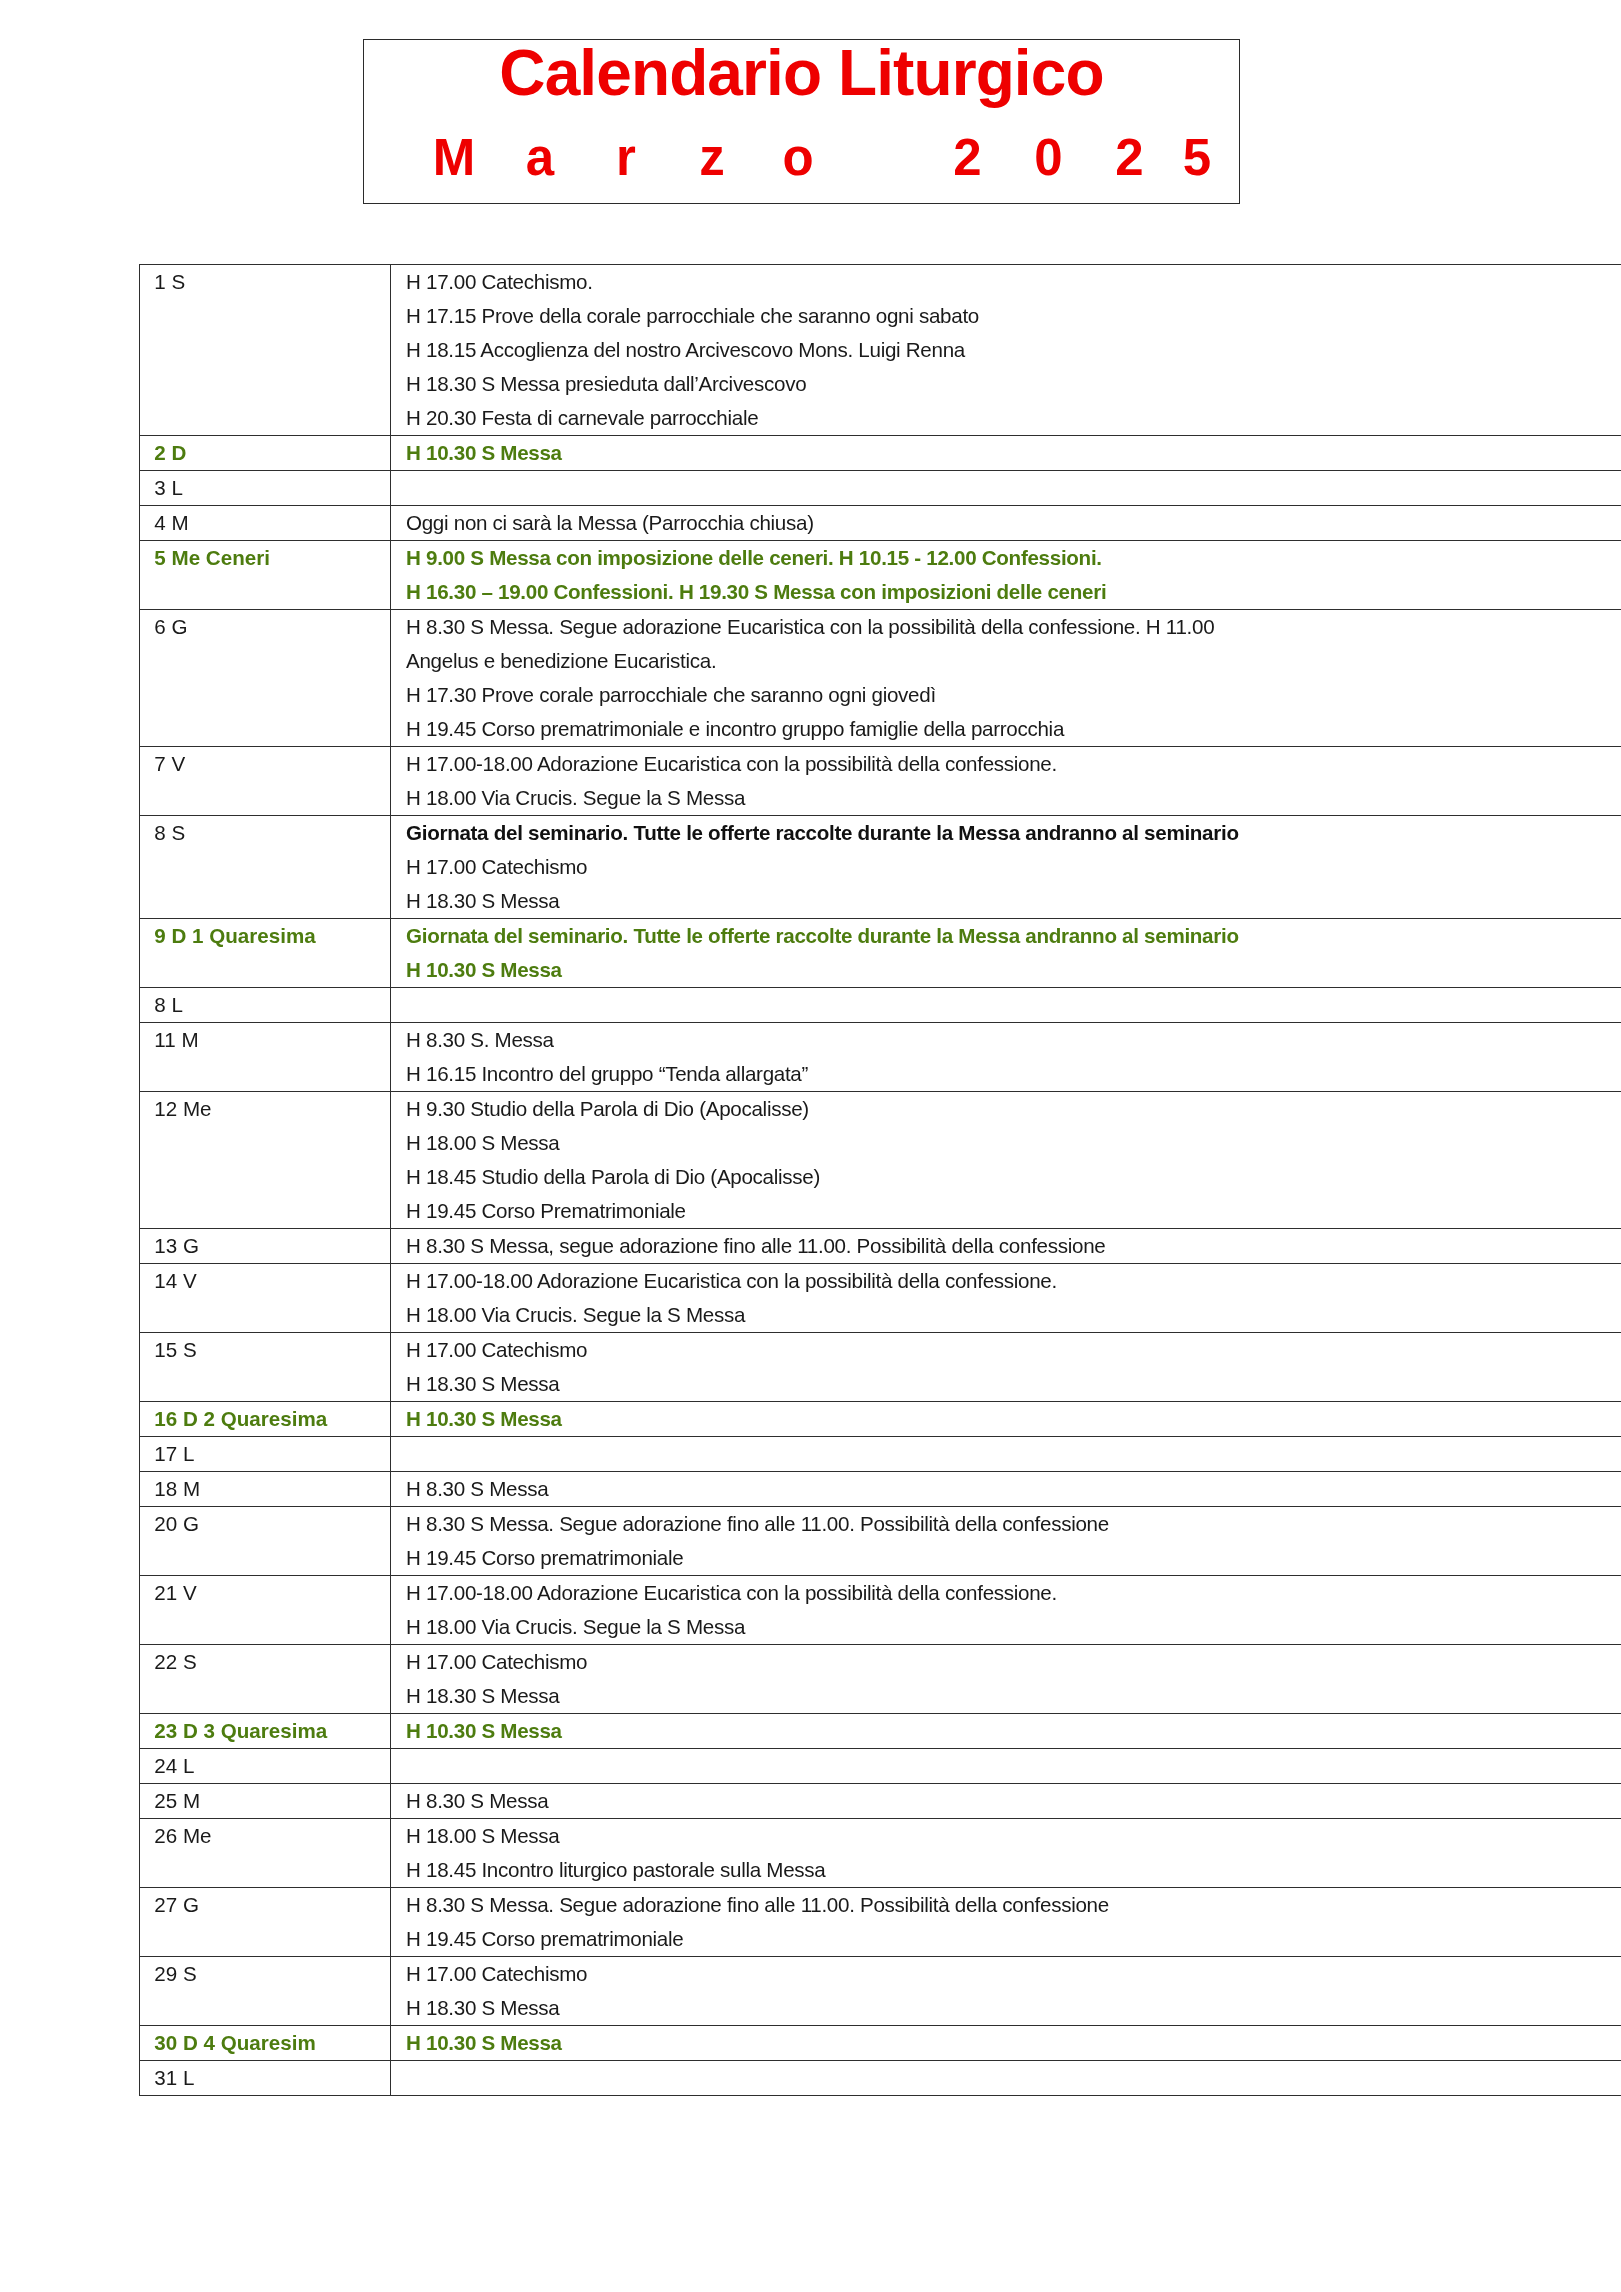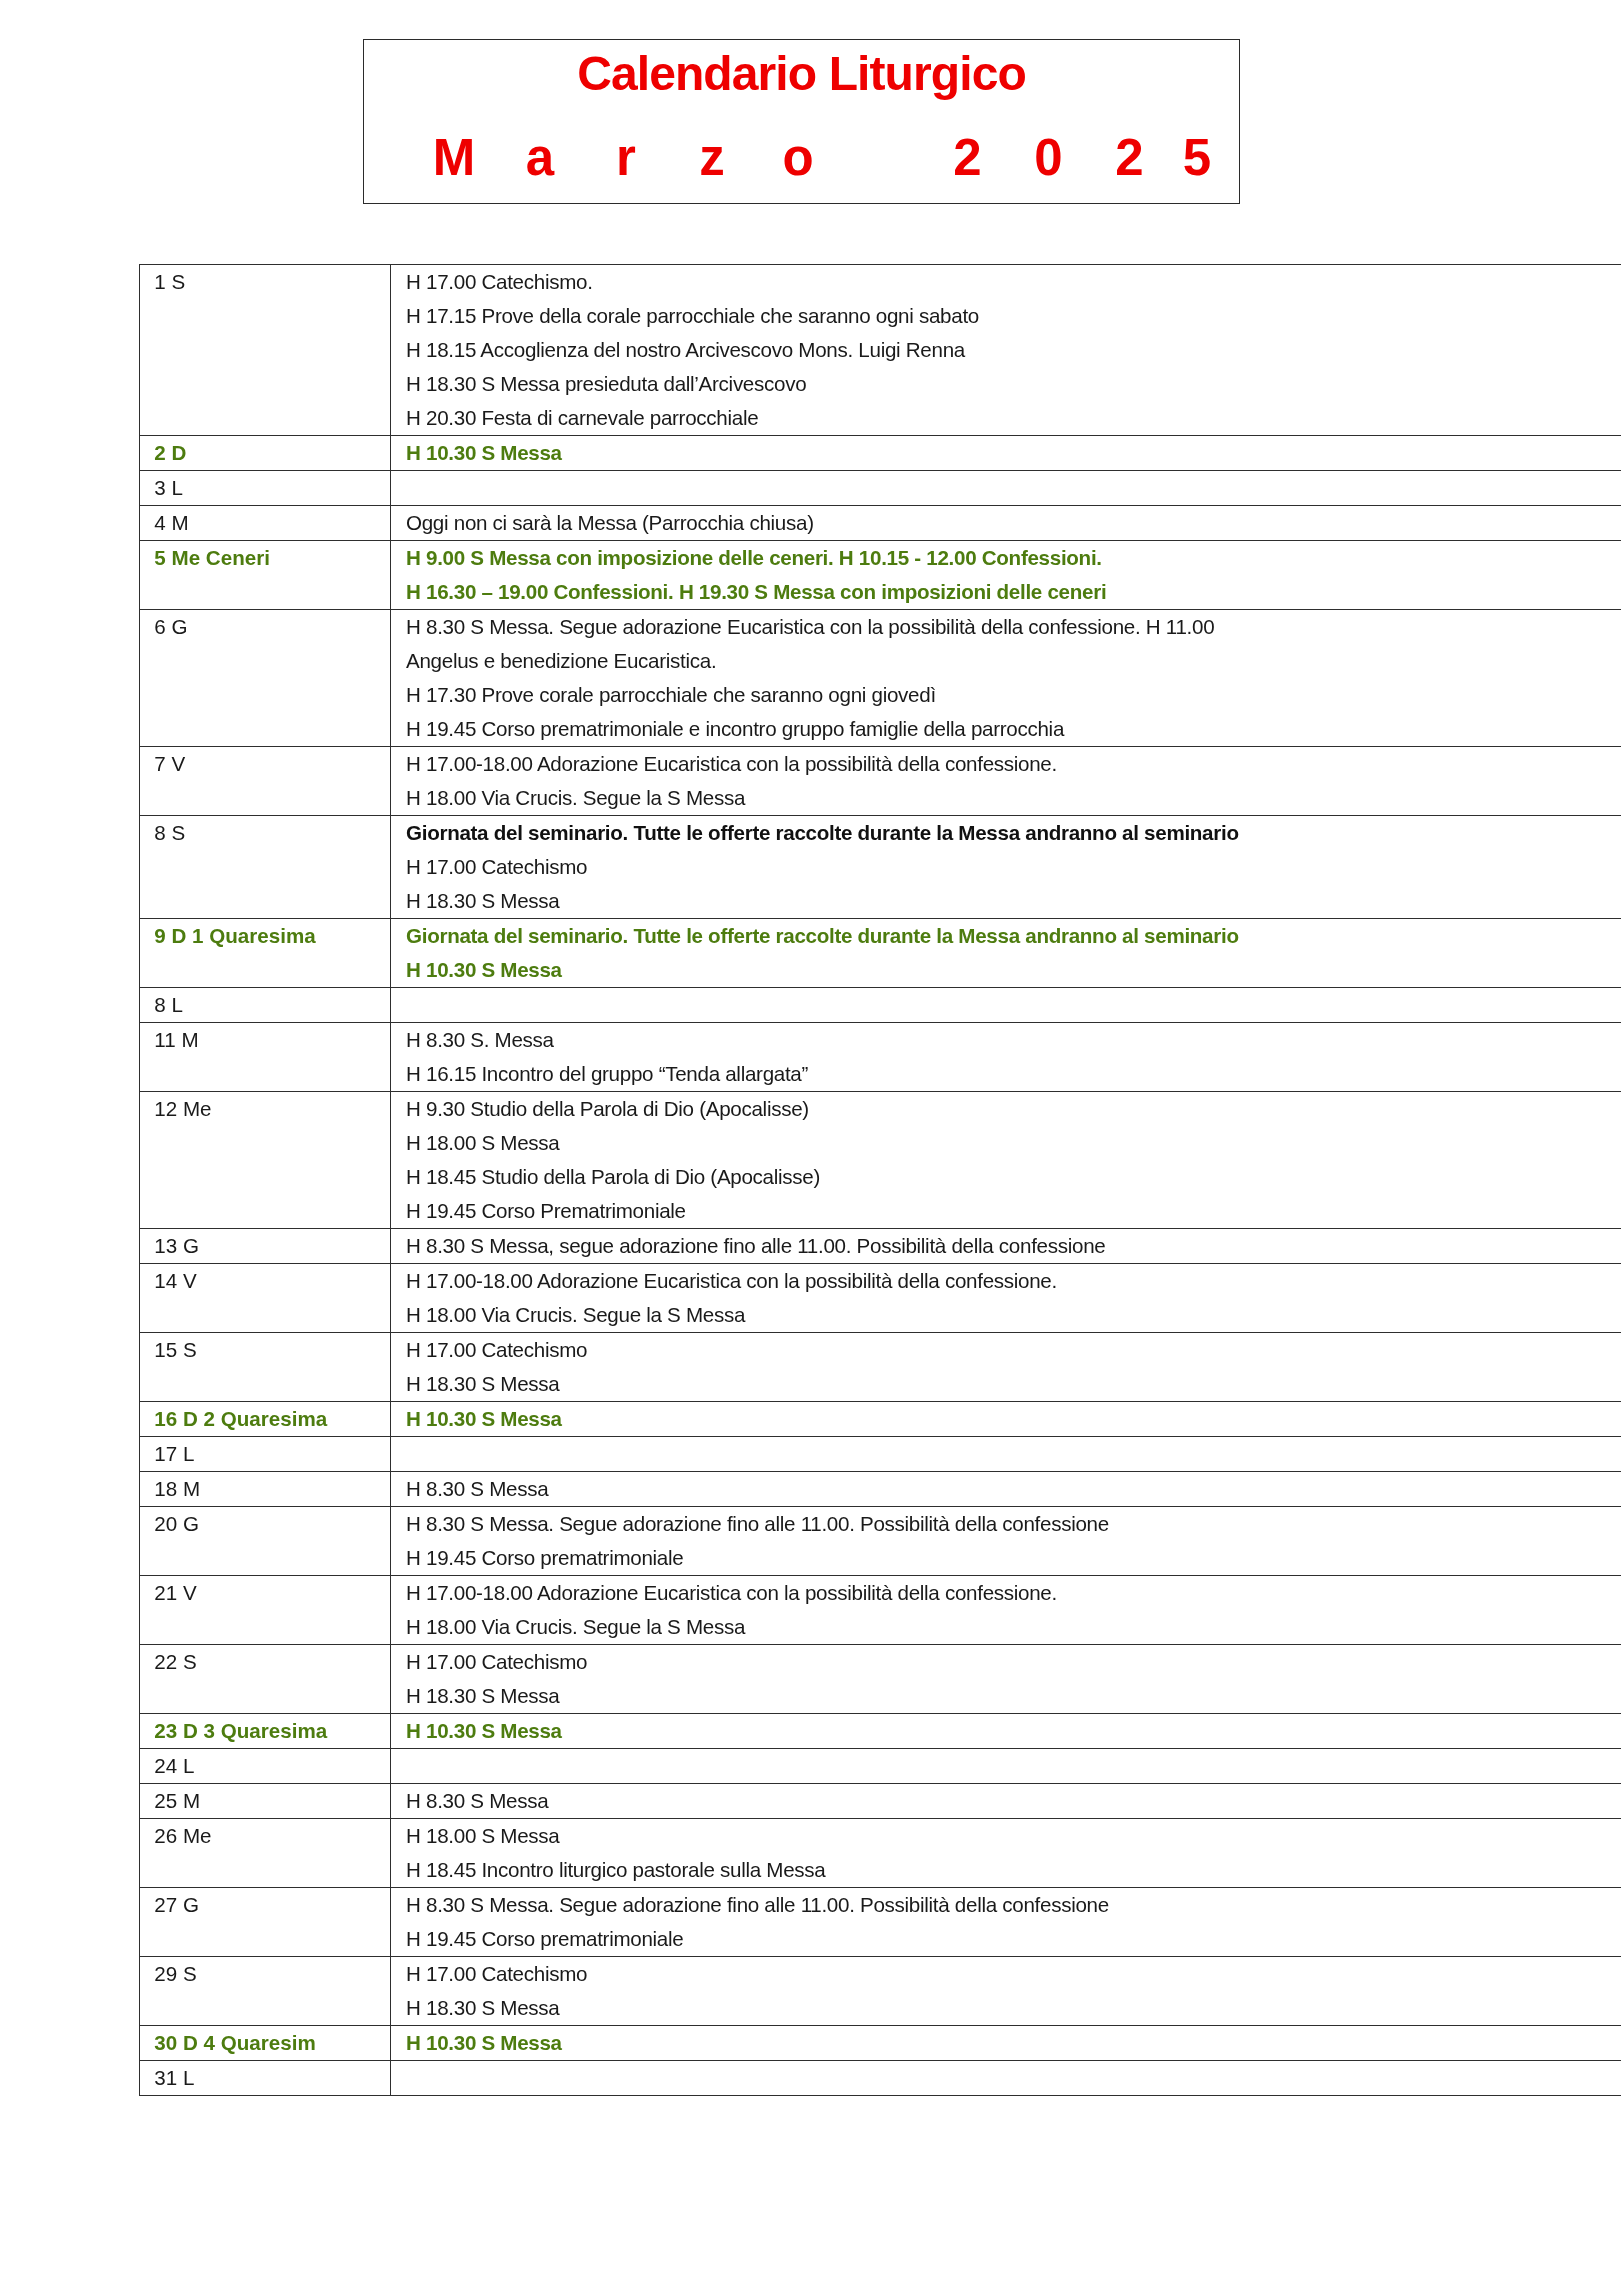--- a/index.html
+++ b/index.html
@@ -2,21 +2,21 @@
 <html style="font-size:14.3px"><head>
 <meta charset="utf-8">
 <style>
   html, body { margin: 0; padding: 0; background: #ffffff; }
   body { width: 1621px; height: 2293px; position: relative; overflow: hidden;
          font-family: "Liberation Sans", sans-serif; color: #1a1a1a; }
   .title-box { position: absolute; left: 363px; top: 39px; width: 877px; height: 165px;
                border: 1.8px solid #2b2b2b; box-sizing: border-box; }
   .title-line1 { position: absolute; left: 0; right: 0; top: 3.6px; text-align: center;
                  font-family: "Liberation Sans", sans-serif; font-weight: bold;
-                 font-size: 48px; line-height: 59px; letter-spacing: -0.9px; }
+                 font-size: 64px; line-height: 59px; letter-spacing: -0.9px; }
   .title-line2 { position: absolute; left: 47px; top: 86px; display: flex;
                  font-family: "Liberation Sans", sans-serif; font-weight: bold;
                  font-size: 51px; line-height: 63px; }
   .title-line2 span { display: inline-block; text-align: center; }
   .cal-table { position: absolute; left: 139px; top: 264px; width: 1512px;
                border-collapse: collapse; table-layout: fixed; }
   .cal-table td { border: 1.4px solid #2e2e2e; vertical-align: top; padding: 0;
                   font-size: 20.6px; line-height: 34px; }
   .cal-table td.day { width: 251px; padding-left: 14.3px; box-sizing: border-box; }
   .cal-table td.events { padding-left: 15px; margin-top: 44px; }

